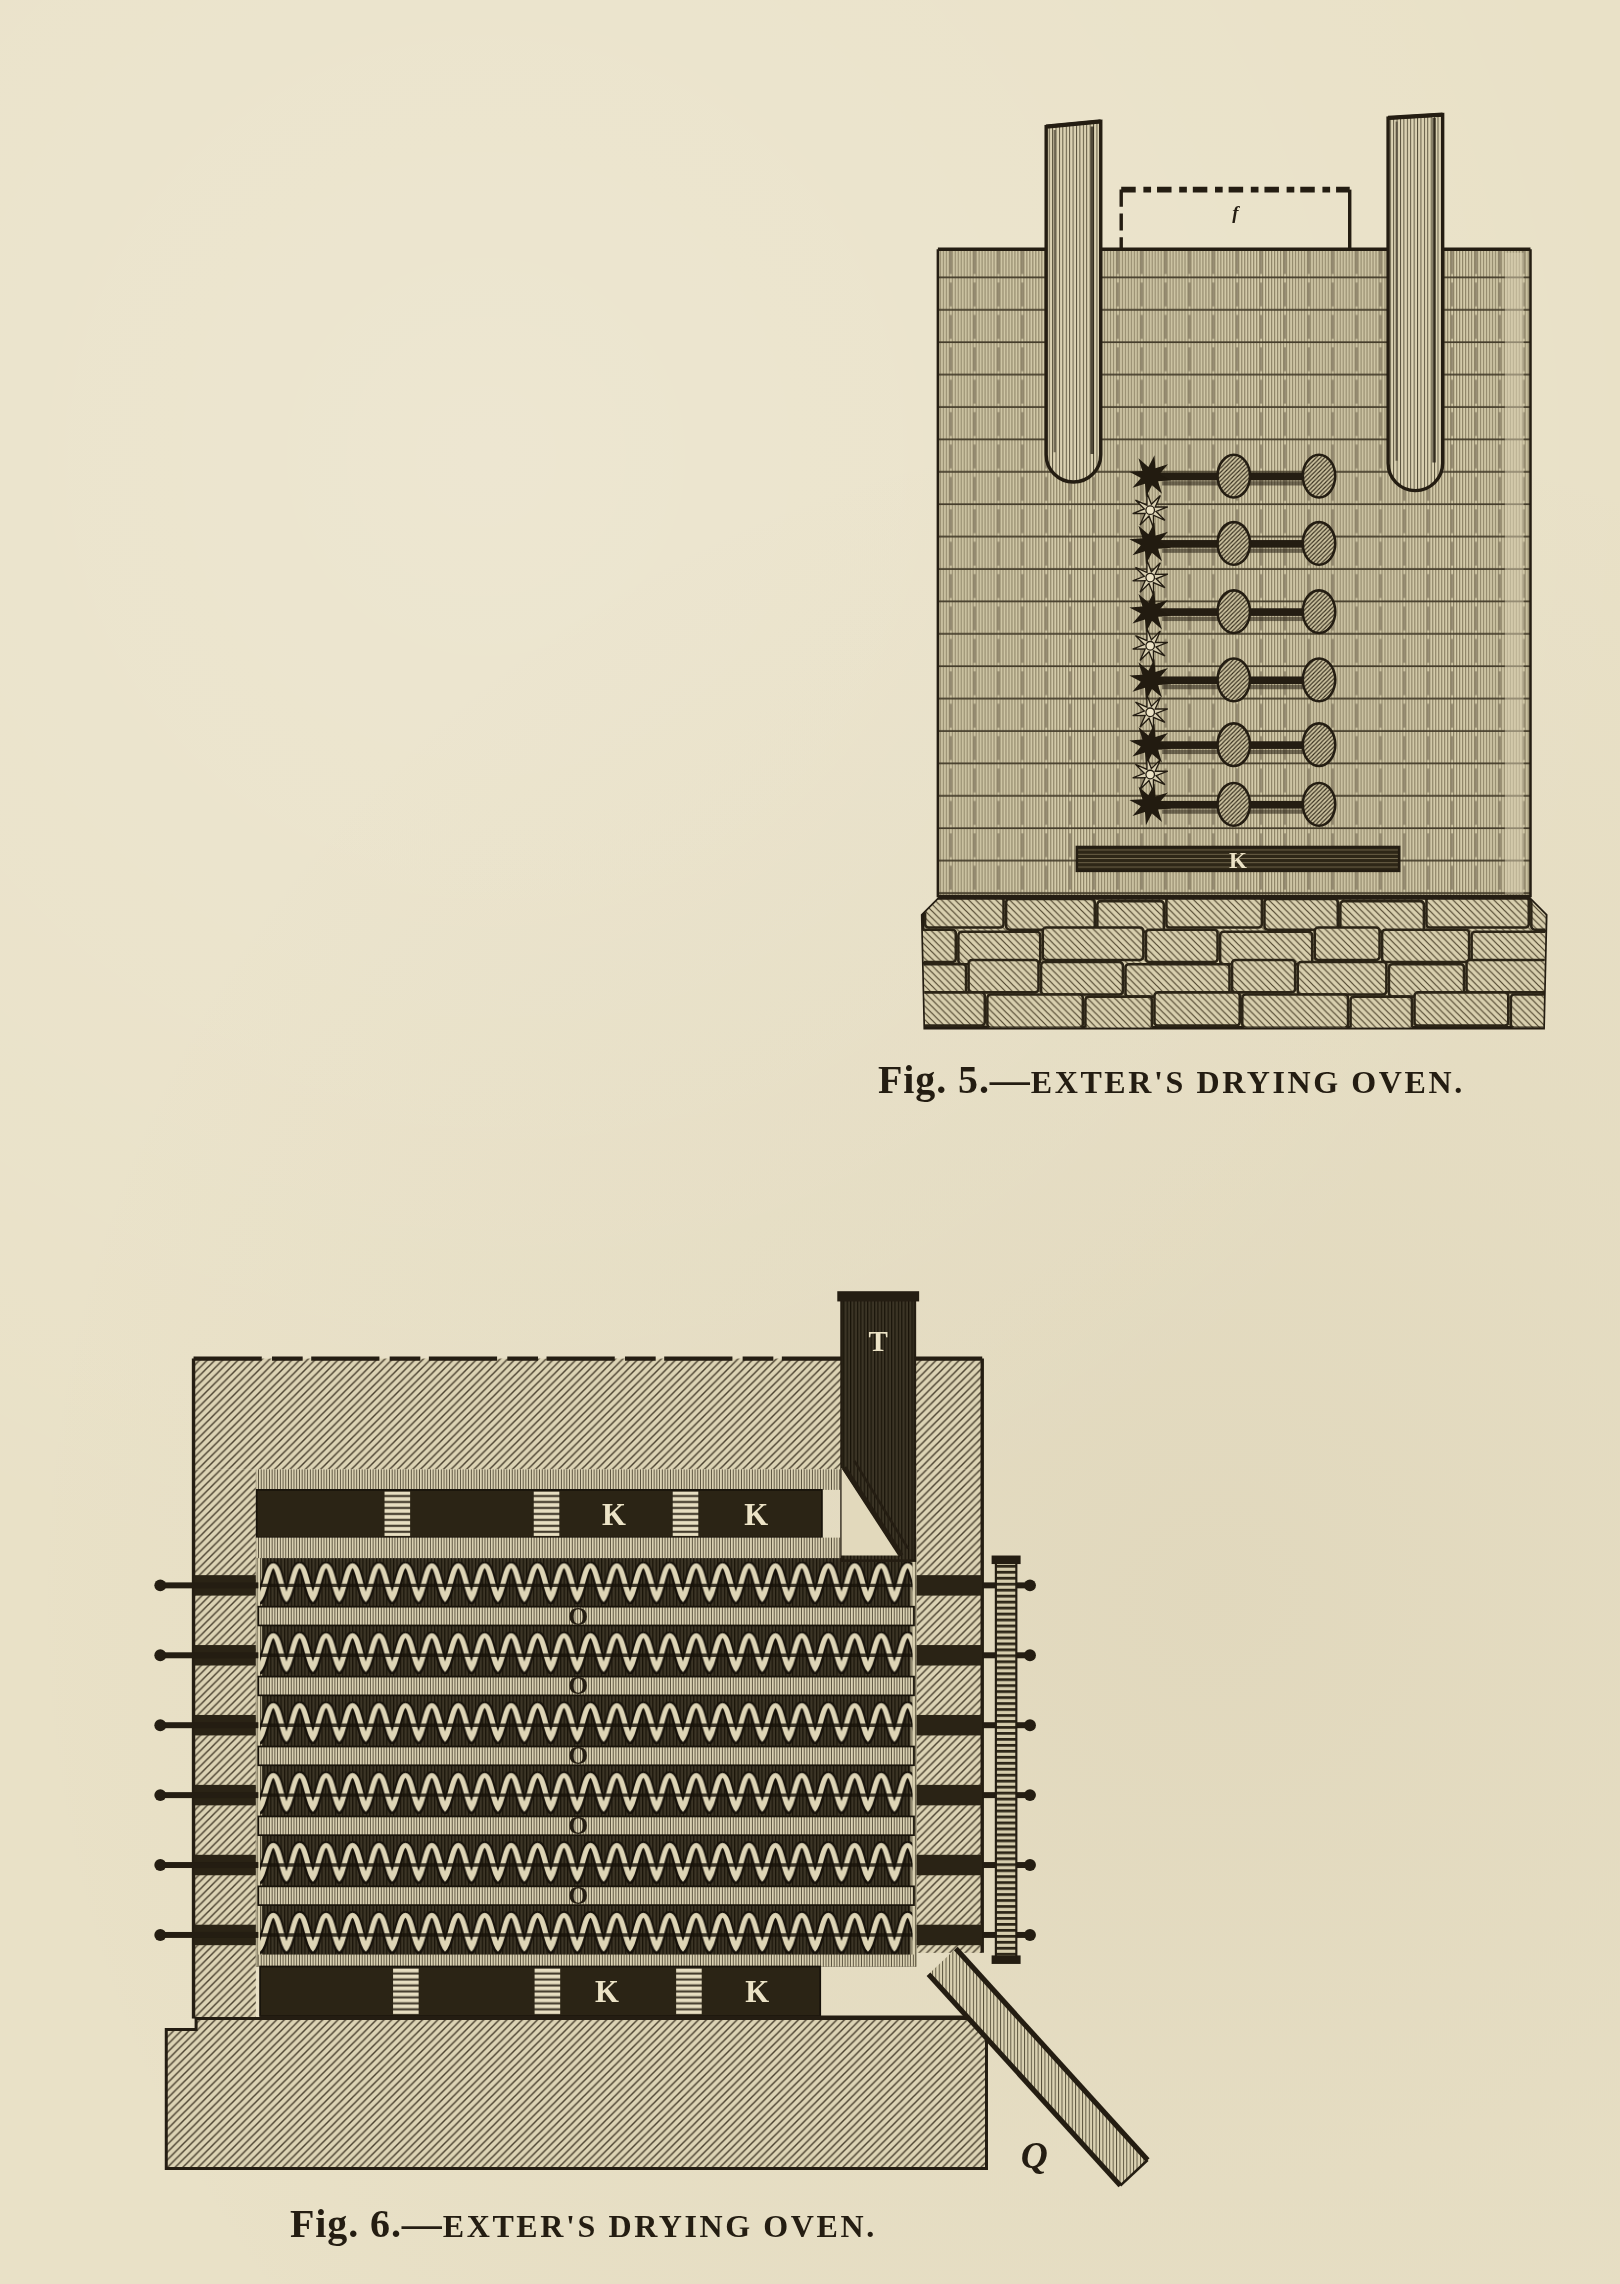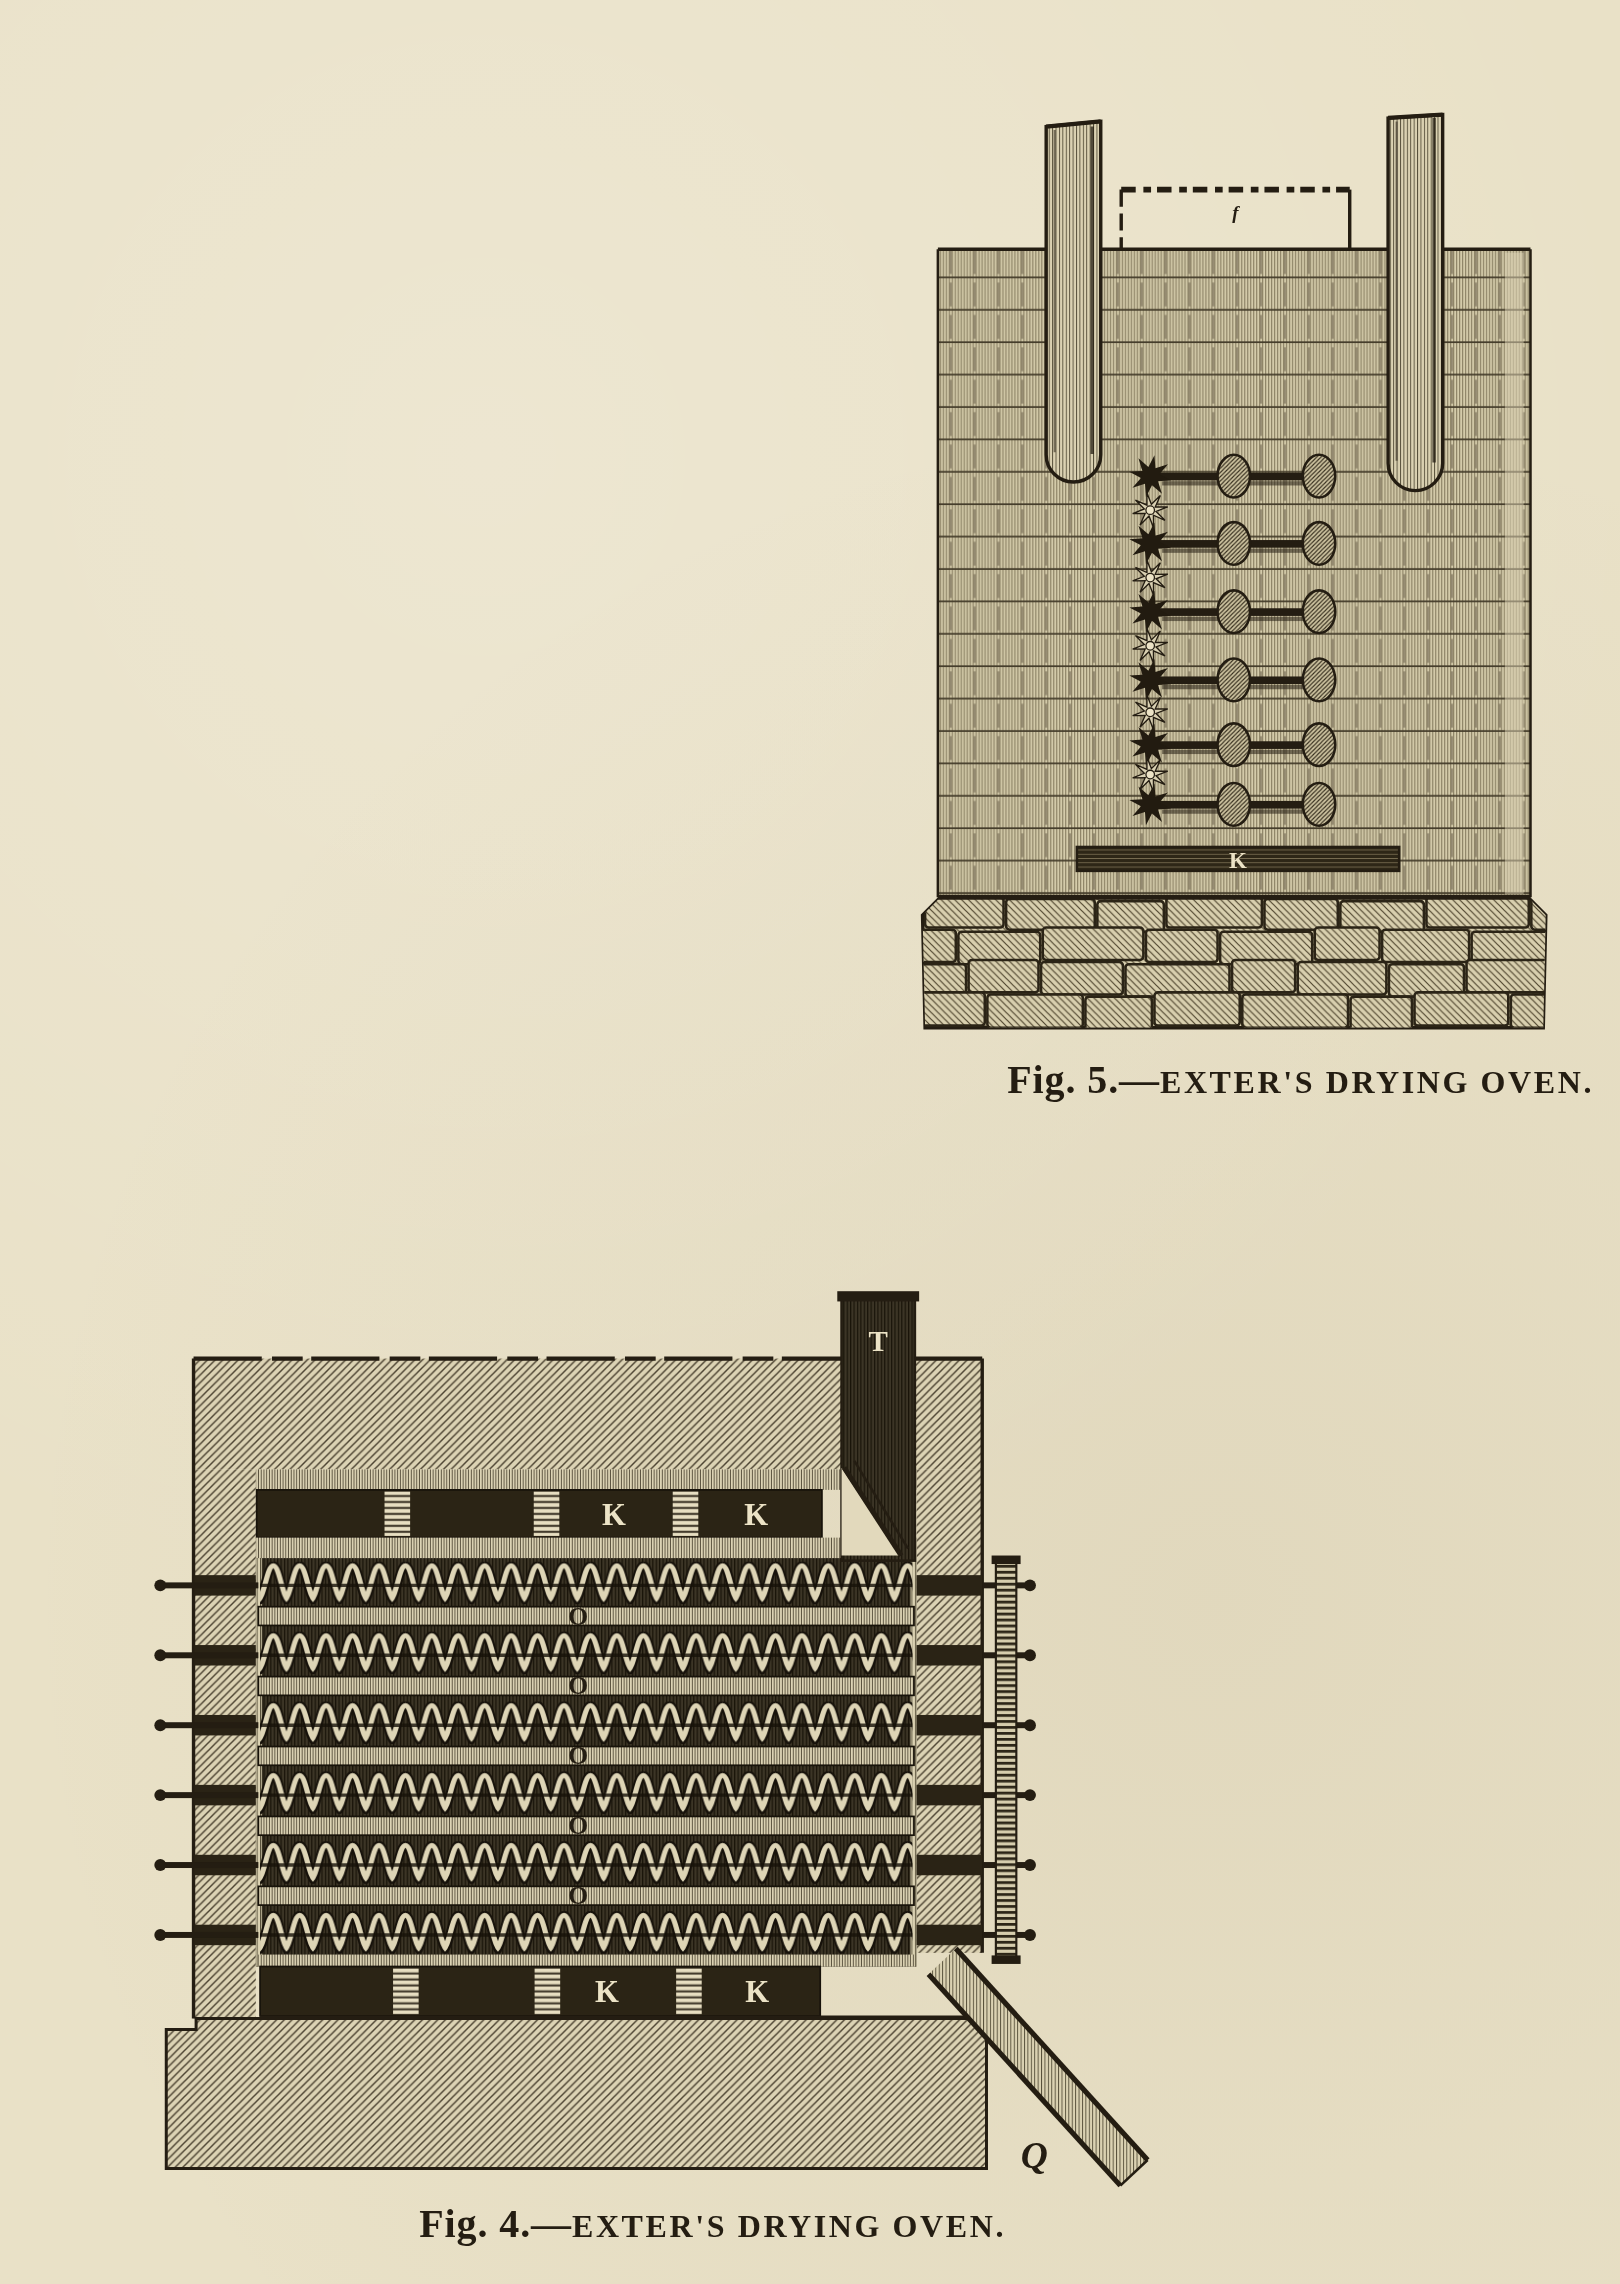--- a/index.html
+++ b/index.html
@@ -3,21 +3,21 @@
 <meta charset="utf-8">
 <style>
   html,body{margin:0;padding:0;}
   #page{position:relative;width:1620px;height:2284px;overflow:hidden;
         background:#e9e1c7;
         background-image:
           radial-gradient(circle at 30% 20%, rgba(255,255,255,.18), rgba(255,255,255,0) 55%),
           radial-gradient(circle at 75% 70%, rgba(120,100,60,.07), rgba(120,100,60,0) 60%);
         font-family:"Liberation Serif", serif;}
   svg{position:absolute;left:0;top:0;}
-  .caption{position:absolute;text-align:right;color:#241d12;white-space:nowrap;}
+  .caption{position:absolute;text-align:left;color:#241d12;white-space:nowrap;}
   .caption .pfx{font-size:40px;font-weight:700;letter-spacing:0.9px;}
   .caption .ttl{font-size:32px;font-weight:700;letter-spacing:2.6px;}
   text{font-family:"Liberation Serif", serif;}
   .lbl{fill:#ece3c6;font-weight:700;}
   .lbl-dark{fill:#241d12;font-weight:700;}
 </style>
 </head>
 <body>
 
 <div id="page">
@@ -338,17 +338,17 @@
       <line x1="1246" y1="1083" x2="1214" y2="1113" stroke="#241d12" stroke-width="3"></line>
     </g>
     <text x="1113" y="1078" font-size="44" font-style="italic" class="lbl-dark" text-anchor="middle" dominant-baseline="central">Q</text>
   </g>
 </svg>
 
 <div class="caption" id="caption5" style="left:878px;top:1056px;width:716px;">
   <span class="pfx">Fig. 5.—</span><span class="ttl">EXTER'S DRYING OVEN.</span>
 </div>
 <div class="caption" id="caption6" style="left:290px;top:2200px;width:716px;">
-  <span class="pfx">Fig. 4.—</span><span class="ttl">EXTER'S DRYING OVEN.</span>
+  <span class="pfx">Fig. 6.—</span><span class="ttl">EXTER'S DRYING OVEN.</span>
 </div>
 
 </div>
 
 
 </body></html>

